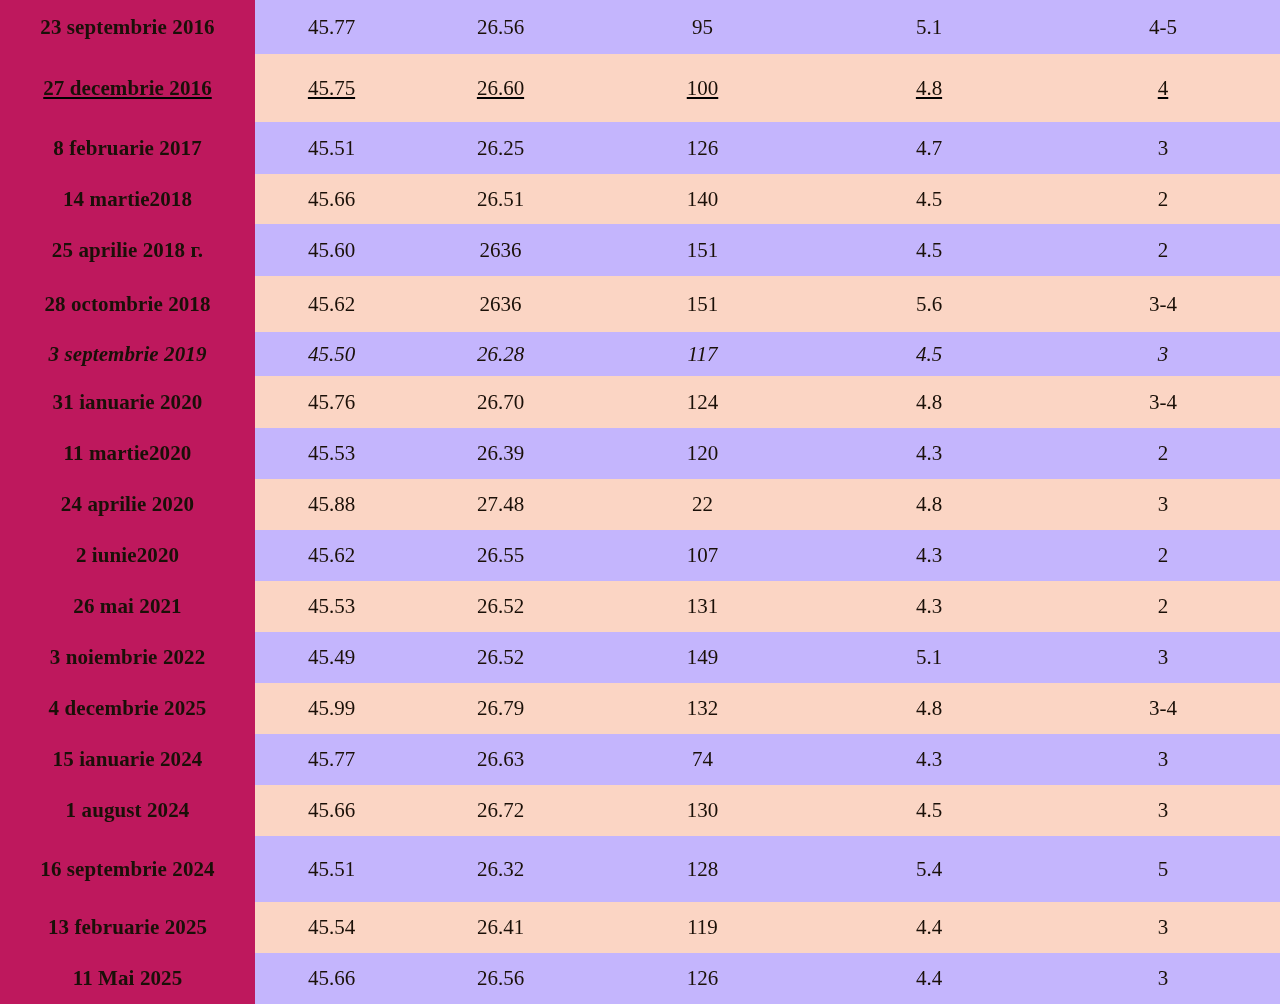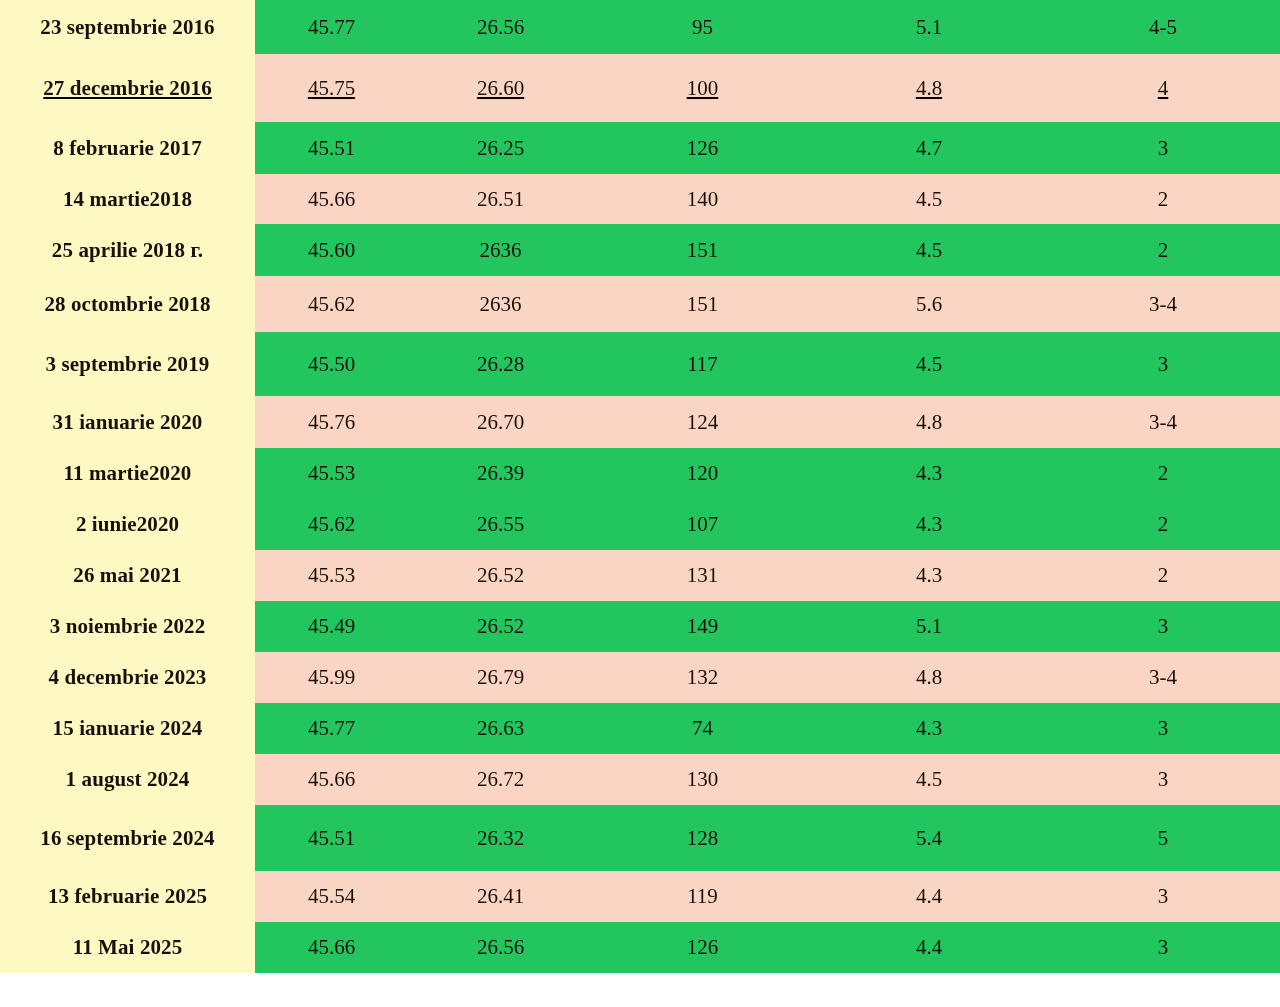--- a/index.html
+++ b/index.html
@@ -35,32 +35,32 @@
     vertical-align: middle;
     text-align: center;
     font-size: 21px;
     color: #1a1008;
     line-height: 1.15;
     box-sizing: border-box;
   }
 
   
   td.date-cell {
-    background: #fef9c3;
+    background: #be185d;
     color: #FFFFFF;
     font-weight: bold;
     font-size: 20px;
     border-bottom: 2px solid #FBE9CE;
     text-align: center;
     padding: 0 6px;
     letter-spacing: 0.1px;
   }
 
   
-  tr.row-light td.data-cell { background: #22c55e; }
+  tr.row-light td.data-cell { background: #c4b5fd; }
   tr.row-dark  td.data-cell { background: #FBD5C4; }
 
   td.data-cell {
     border-right: 3px solid #FFFFFF;
     border-bottom: 3px solid #FFFFFF;
   }
   td.data-cell.last-col { border-right: none; }
 
   
   td.align-lower   { vertical-align: middle; padding-top: 26px; }
@@ -195,21 +195,21 @@
         <td class="data-cell align-center">
           <span class="cell-text">151</span>
         </td>
         <td class="data-cell align-center">
           <span class="cell-text">5.6</span>
         </td>
         <td class="data-cell align-center last-col">
           <span class="cell-text">3-4</span>
         </td>
       </tr>
-      <tr class="row-light" style="height: 64px;">
+      <tr class="row-light" style="height: 44px; font-style: italic;">
         <td class="date-cell">
           <span class="cell-text">3 septembrie 2019</span>
         </td>
         <td class="data-cell align-center">
           <span class="cell-text">45.50</span>
         </td>
         <td class="data-cell align-center">
           <span class="cell-text">26.28</span>
         </td>
         <td class="data-cell align-center">
@@ -255,20 +255,40 @@
         <td class="data-cell align-center">
           <span class="cell-text">120</span>
         </td>
         <td class="data-cell align-center">
           <span class="cell-text">4.3</span>
         </td>
         <td class="data-cell align-center last-col">
           <span class="cell-text">2</span>
         </td>
       </tr>
+      <tr class="row-dark" style="height: 51px;">
+        <td class="date-cell">
+          <span class="cell-text">24 aprilie 2020</span>
+        </td>
+        <td class="data-cell align-center">
+          <span class="cell-text">45.88</span>
+        </td>
+        <td class="data-cell align-center">
+          <span class="cell-text">27.48</span>
+        </td>
+        <td class="data-cell align-center">
+          <span class="cell-text">22</span>
+        </td>
+        <td class="data-cell align-center">
+          <span class="cell-text">4.8</span>
+        </td>
+        <td class="data-cell align-center last-col">
+          <span class="cell-text">3</span>
+        </td>
+      </tr>
       <tr class="row-light" style="height: 51px;">
         <td class="date-cell">
           <span class="cell-text">2 iunie2020</span>
         </td>
         <td class="data-cell align-center">
           <span class="cell-text">45.62</span>
         </td>
         <td class="data-cell align-center">
           <span class="cell-text">26.55</span>
         </td>
@@ -317,21 +337,21 @@
         </td>
         <td class="data-cell align-center">
           <span class="cell-text">5.1</span>
         </td>
         <td class="data-cell align-center last-col">
           <span class="cell-text">3</span>
         </td>
       </tr>
       <tr class="row-dark" style="height: 51px;">
         <td class="date-cell">
-          <span class="cell-text">4 decembrie 2023</span>
+          <span class="cell-text">4 decembrie 2025</span>
         </td>
         <td class="data-cell align-center">
           <span class="cell-text">45.99</span>
         </td>
         <td class="data-cell align-center">
           <span class="cell-text">26.79</span>
         </td>
         <td class="data-cell align-lower">
           <span class="cell-text">132</span>
         </td>

